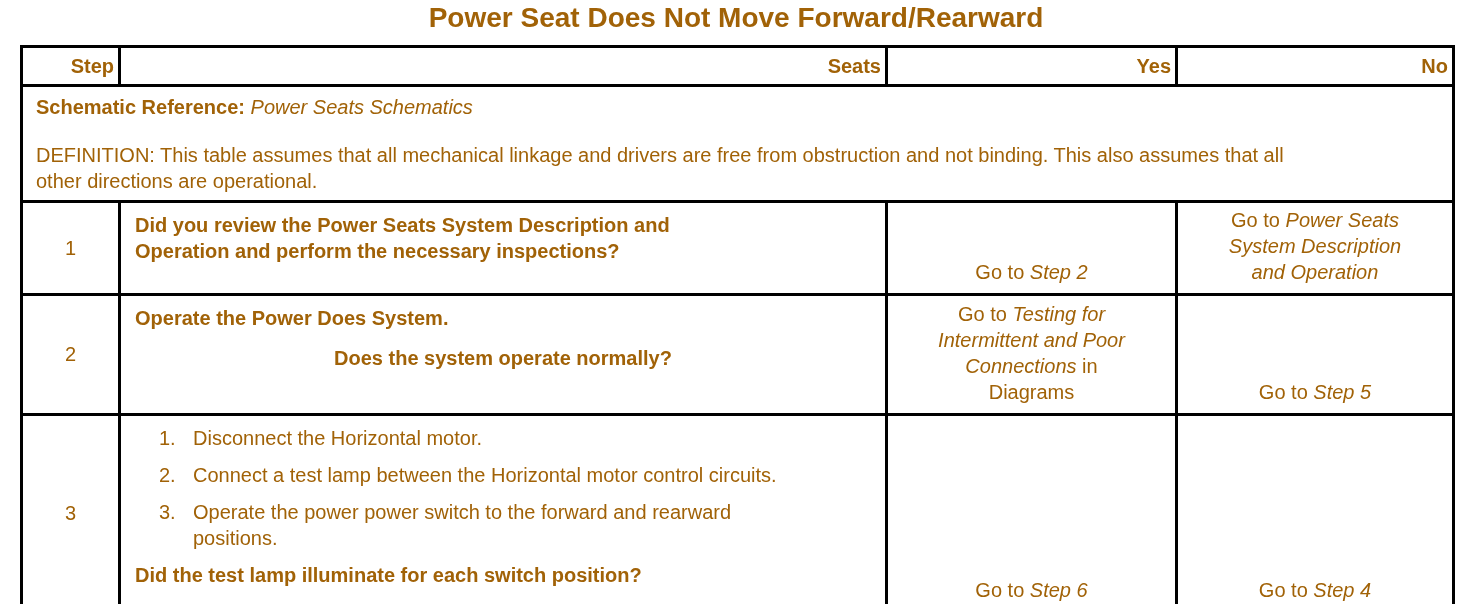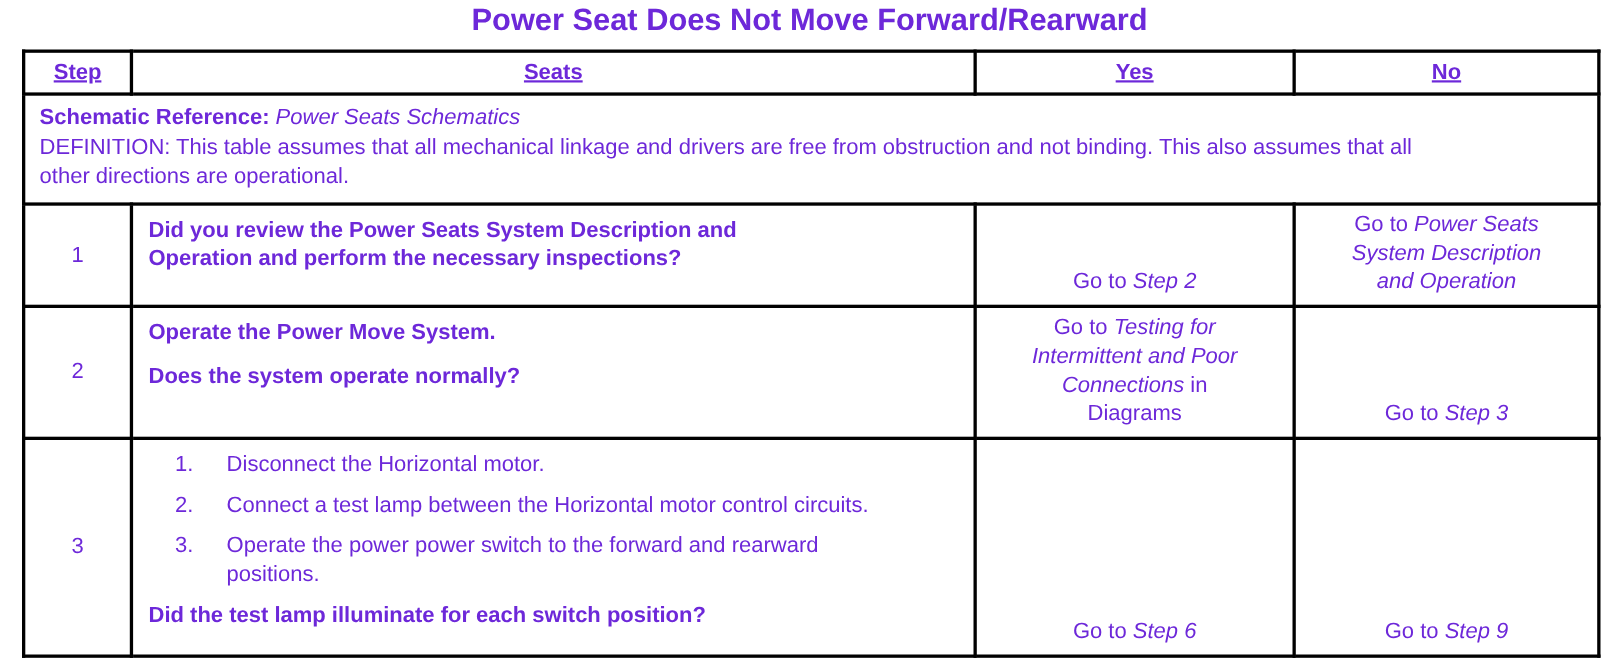--- a/index.html
+++ b/index.html
@@ -1,21 +1,21 @@
 <!DOCTYPE html>
 <html><head>
 <meta charset="utf-8">
 <style>
   html,body{margin:0;padding:0;background:#ffffff;}
   .page{
     position:relative;
     width:1472px;height:604px;
     background:#fff;
     font-family:"Liberation Sans","DejaVu Sans",sans-serif;
-    color:#6d28d9;
+    color:#a16207;
     overflow:hidden;
   }
   .doc-title{
     position:absolute;top:2px;left:0;width:100%;
     text-align:center;
     font-size:28px;font-weight:bold;
     letter-spacing:0px;
   }
   table.diag{
     position:absolute;left:20px;top:45px;
@@ -24,44 +24,43 @@
     table-layout:fixed;
   }
   table.diag th, table.diag td{
     border:3px solid #000;
     font-size:20px;
     overflow:hidden;
   }
   th.hdr{
     height:32px;
     font-size:21px;font-weight:bold;
-    text-align:center;vertical-align:middle;
+    text-align:right;vertical-align:middle;
     padding:2px 4px;
-    text-decoration:underline;
   }
   td.info-cell{
     vertical-align:top;
     padding:7px 13px 6px;
   }
-  .info-line1{margin:1px 0 2px 0;line-height:1.25;}
+  .info-line1{margin:1px 0 23px 0;line-height:1.25;}
   .b{font-weight:bold;}
   .i{font-style:italic;}
   .def{margin:0;max-width:1295px;line-height:1.28;}
   td.step-cell{
     text-align:center;vertical-align:middle;
     padding:2px;
   }
   td.action-cell{
     vertical-align:top;
     padding:9px 14px 6px;
     line-height:1.3;
   }
   td.action-cell p{margin:0;font-weight:bold;}
   .action-q{max-width:572px;}
-  .para2{margin-top:14px !important;}
+  .para2{margin-top:14px !important;text-align:center;}
   td.decision-cell{
     vertical-align:bottom;
     text-align:center;
     padding:4px 18px 8px;
     line-height:1.3;
   }
   .goto-wrap{margin:0 auto;}
   .narrow{max-width:198px;}
   ol.steps{
     list-style:none;
@@ -69,21 +68,21 @@
   }
   ol.steps li{
     display:flex;
     margin:0 0 11px 0;
     max-width:645px;
   }
   ol.steps .num{
     flex:0 0 26px;
     padding-right:8px;
   }
-  ol.steps .txt{flex:1;margin-left:13px;}
+  ol.steps .txt{flex:1;}
   .question{margin-top:7px !important;}
 </style>
 </head>
 <body>
 
 <div class="page">
 
   <div class="doc-title">Power Seat Does Not Move Forward/Rearward</div>
 
   <table class="diag">
@@ -118,28 +117,28 @@
         <div class="goto-wrap"><span>Go to </span><span class="i">Step 2</span><span></span></div>
       </td>
       <td class="decision-cell">
         <div class="goto-wrap narrow"><span>Go to </span><span class="i">Power Seats System Description and Operation</span><span></span></div>
       </td>
     </tr>
 
     <tr style="height:120px">
       <td class="step-cell">2</td>
       <td class="action-cell">
-        <p>Operate the Power Move System.</p>
+        <p>Operate the Power Does System.</p>
         <p class="para2">Does the system operate normally?</p>
       </td>
       <td class="decision-cell">
         <div class="goto-wrap narrow"><span>Go to </span><span class="i">Testing for Intermittent and Poor Connections</span><span> in Diagrams</span></div>
       </td>
       <td class="decision-cell">
-        <div class="goto-wrap"><span>Go to </span><span class="i">Step 3</span><span></span></div>
+        <div class="goto-wrap"><span>Go to </span><span class="i">Step 5</span><span></span></div>
       </td>
     </tr>
 
     <tr style="height:198px">
       <td class="step-cell">3</td>
       <td class="action-cell">
         <ol class="steps">
           <li>
                 <span class="num">1.</span>
                 <span class="txt">Disconnect the Horizontal motor.</span>
@@ -152,19 +151,19 @@
                 <span class="num">3.</span>
                 <span class="txt">Operate the power power switch to the forward and rearward positions.</span>
               </li>
         </ol>
         <p class="question">Did the test lamp illuminate for each switch position?</p>
       </td>
       <td class="decision-cell">
         <div class="goto-wrap"><span>Go to </span><span class="i">Step 6</span><span></span></div>
       </td>
       <td class="decision-cell">
-        <div class="goto-wrap"><span>Go to </span><span class="i">Step 9</span><span></span></div>
+        <div class="goto-wrap"><span>Go to </span><span class="i">Step 4</span><span></span></div>
       </td>
     </tr>
   </tbody>
     </table>
 
 </div>
 
 </body></html>

